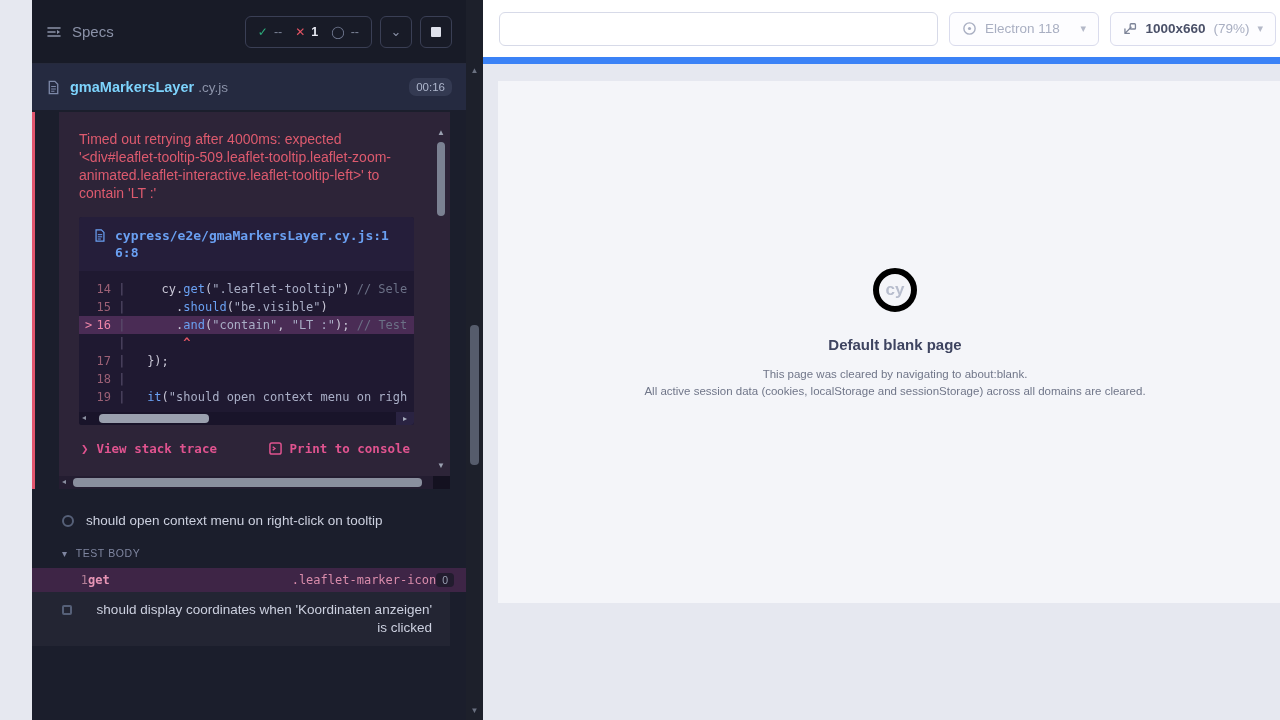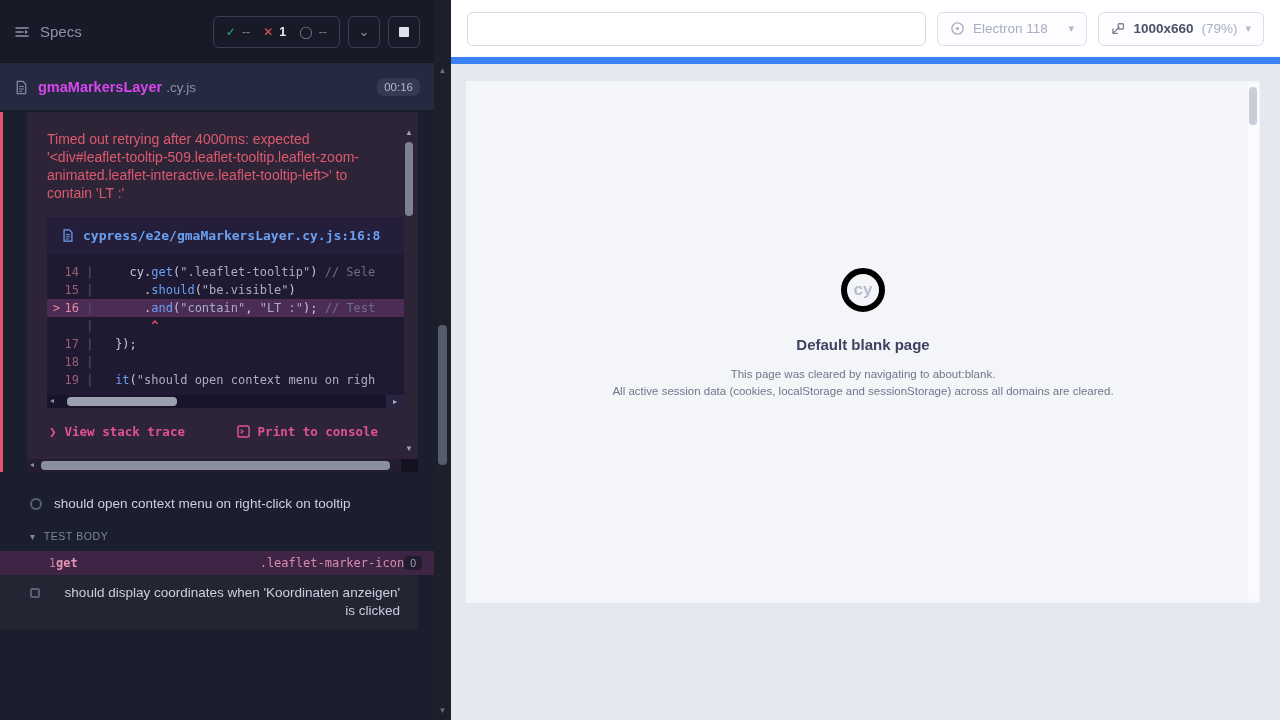--- a/index.html
+++ b/index.html
@@ -1,48 +1,48 @@
 <!DOCTYPE html>
 <html><head>
 <meta charset="utf-8">
 <style>
   * { box-sizing: border-box; margin: 0; padding: 0; }
   html,body { width:1280px; height:720px; overflow:hidden; }
   body { font-family:"Liberation Sans", sans-serif; background:#e6e8f0; }
-  .app { display:flex; width:1280px; height:720px; }
+  .app { display:flex; width:1280px; height:720px;padding-left:32px; }
 
   
   .reporter { width:434px; flex-shrink:0; background:#1b1e2c; display:flex; flex-direction:column; color:#c8cbda; }
   .rep-toolbar { height:64px; flex-shrink:0; display:flex; align-items:center; justify-content:space-between; padding:0 14px; background:#181b27; border-bottom:1px solid #262a3c; }
   .tb-left { display:flex; align-items:center; gap:10px; color:#8b92a8; font-size:15px; }
   .tb-left svg { display:block; }
   .tb-right { display:flex; align-items:center; gap:8px; }
   .stats { display:flex; align-items:center; gap:13px; border:1px solid #3a3f55; border-radius:6px; height:32px; padding:0 12px; font-size:12.5px; }
   .stat { display:flex; align-items:center; gap:6px; color:#7d8498; }
   .stat .glyph { font-size:12px; }
   .g-pass { color:#2ca97a; }
   .g-fail { color:#e45464; }
   .g-pend { color:#707890; font-size:11px; }
   .stat.failed b { color:#e9ebf4; font-weight:700; }
   .tb-btn { width:32px; height:32px; border:1px solid #3a3f55; border-radius:6px; background:transparent; display:flex; align-items:center; justify-content:center; color:#8b92a8; font-size:13px; cursor:pointer; }
   .stop-square { width:10px; height:10px; background:#dfe2ec; border-radius:1px; }
 
   .spec-row { height:46px; flex-shrink:0; display:flex; align-items:center; gap:9px; padding:0 14px; background:#252a40; }
-  .spec-name { color:#d946ef; font-weight:700; font-size:14.5px; }
+  .spec-name { color:#7dd3fc; font-weight:700; font-size:14.5px; }
   .spec-ext { color:#8b92a8; font-size:13.5px; margin-left:-5px; }
   .spec-time { margin-left:auto; background:#343a52; color:#aeb6cc; font-size:11.5px; padding:3px 7px; border-radius:7px; }
 
   .rep-body { flex:1; overflow:hidden; position:relative; }
 
   .attempt { position:relative; padding:0 16px 0 27px; margin-top:2px; }
   .attempt::before { content:""; position:absolute; left:0; top:0; bottom:0; width:3px; background:#e2566e; }
   .err-panel { background:#2d2438; padding:18px 14px 0 20px; position:relative; }
   .err-msg { font-size:14px; line-height:18px; color:#dd5a6e; max-width:312px; margin-bottom:15px; }
 
-  .code-frame { background:#1f1931; border-radius:3px; overflow:hidden; }
+  .code-frame { margin-right:22px; background:#1f1931; border-radius:3px; overflow:hidden; }
   .cf-header { display:flex; gap:8px; padding:10px 14px; background:#251e3a; color:#6aa0f2; font-family:"DejaVu Sans Mono", monospace; font-size:13px; font-weight:700; line-height:17px; word-break:break-all; cursor:pointer; }
   .cf-header svg { flex-shrink:0; margin-top:1px; }
   .cf-body { padding:9px 0 6px 0; font-family:"DejaVu Sans Mono", monospace; font-size:12px; line-height:18px; overflow:hidden; }
   .code-line { white-space:pre; display:flex; padding-left:6px; }
   .code-line .mk { width:10px; color:#ef86a8; flex-shrink:0; }
   .code-line .ln { width:16px; text-align:right; color:#9c6075; flex-shrink:0; }
   .code-line .pipe { color:#5c5470; flex-shrink:0; }
   .code-line.hl { background:#4a2c55; }
   .code-line.hl .ln { color:#ef86a8; }
   .tk-plain { color:#c9c7d6; } .tk-fn { color:#6aa0f2; } .tk-str { color:#a9aec6; }

